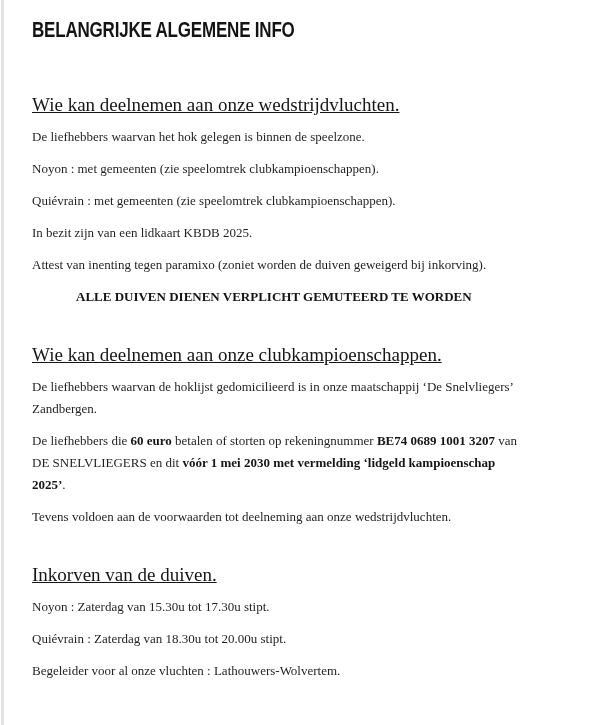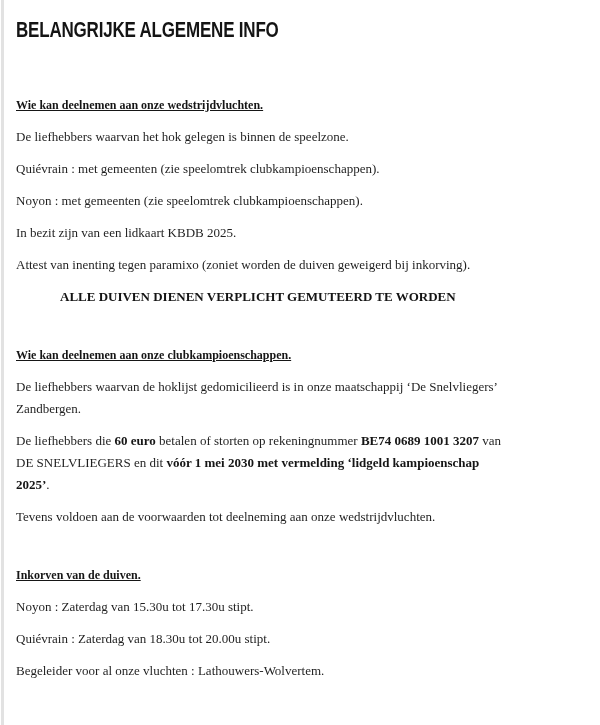--- a/index.html
+++ b/index.html
@@ -17,37 +17,37 @@
   }
   .page-edge {
     position: absolute;
     left: 1px;
     top: 0;
     bottom: 0;
     width: 3px;
     background: #e2e2e2;
   }
   .page {
-    padding: 18px 28px 0 16px;
+    padding: 18px 28px 0 32px;
   }
   .doc-title {
     font-family: "Liberation Sans", sans-serif;
     font-weight: 700;
     font-size: 17px;
     line-height: 24px;
     letter-spacing: -0.2px;
     color: #141414;
     margin: 0;
     transform: scale(1.0, 1.3);
     transform-origin: left center;
     white-space: nowrap;
   }
   .section-heading {
-    font-size: 12px;
-    font-weight: 700;
+    font-size: 19px;
+    font-weight: 400;
     line-height: 22px;
     text-decoration: underline;
     margin: 36px 0 10px 0;
     color: #161616;
   }
   .section-heading.first {
     margin-top: 52px;
   }
   p.body-par {
     font-size: 13px;
@@ -70,23 +70,23 @@
 <div class="page-edge"></div>
 
 <div class="page">
 
   <h1 class="doc-title">BELANGRIJKE ALGEMENE INFO</h1>
 
   <h2 class="section-heading first">Wie kan deelnemen aan onze wedstrijdvluchten.</h2>
 
   <p class="body-par">De liefhebbers waarvan het hok gelegen is binnen de speelzone.</p>
 
+  <p class="body-par">Noyon : met gemeenten (zie speelomtrek clubkampioenschappen).</p>
+
   <p class="body-par">Quiévrain : met gemeenten (zie speelomtrek clubkampioenschappen).</p>
-
-  <p class="body-par">Noyon : met gemeenten (zie speelomtrek clubkampioenschappen).</p>
 
   <p class="body-par">In bezit zijn van een lidkaart KBDB 2025.</p>
 
   <p class="body-par">Attest van inenting tegen paramixo (zoniet worden de duiven geweigerd bij inkorving).</p>
 
   <p class="body-par caps-bold">ALLE DUIVEN DIENEN VERPLICHT GEMUTEERD TE WORDEN</p>
 
   <h2 class="section-heading">Wie kan deelnemen aan onze clubkampioenschappen.</h2>
 
   <p class="body-par"><span>De liefhebbers waarvan de hoklijst gedomicilieerd is in onze maatschappij ‘De Snelvliegers’</span><br><span>Zandbergen.</span></p>

